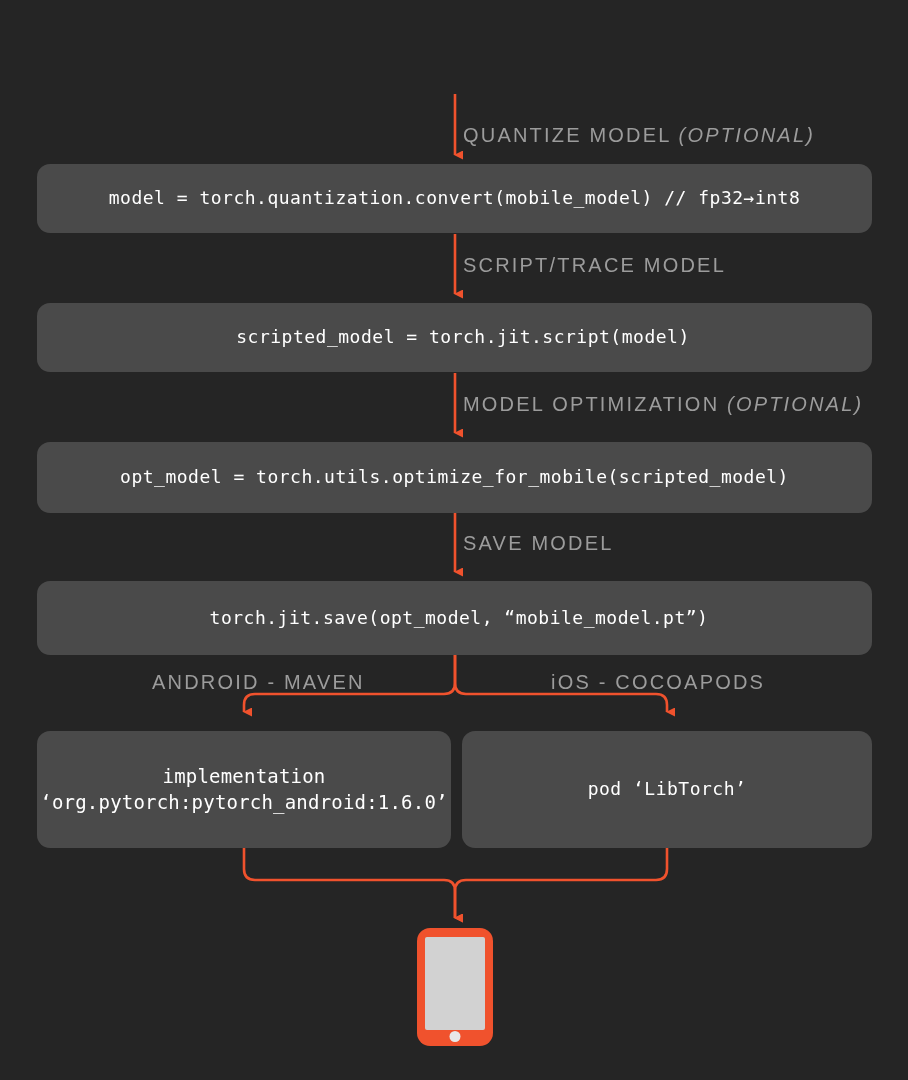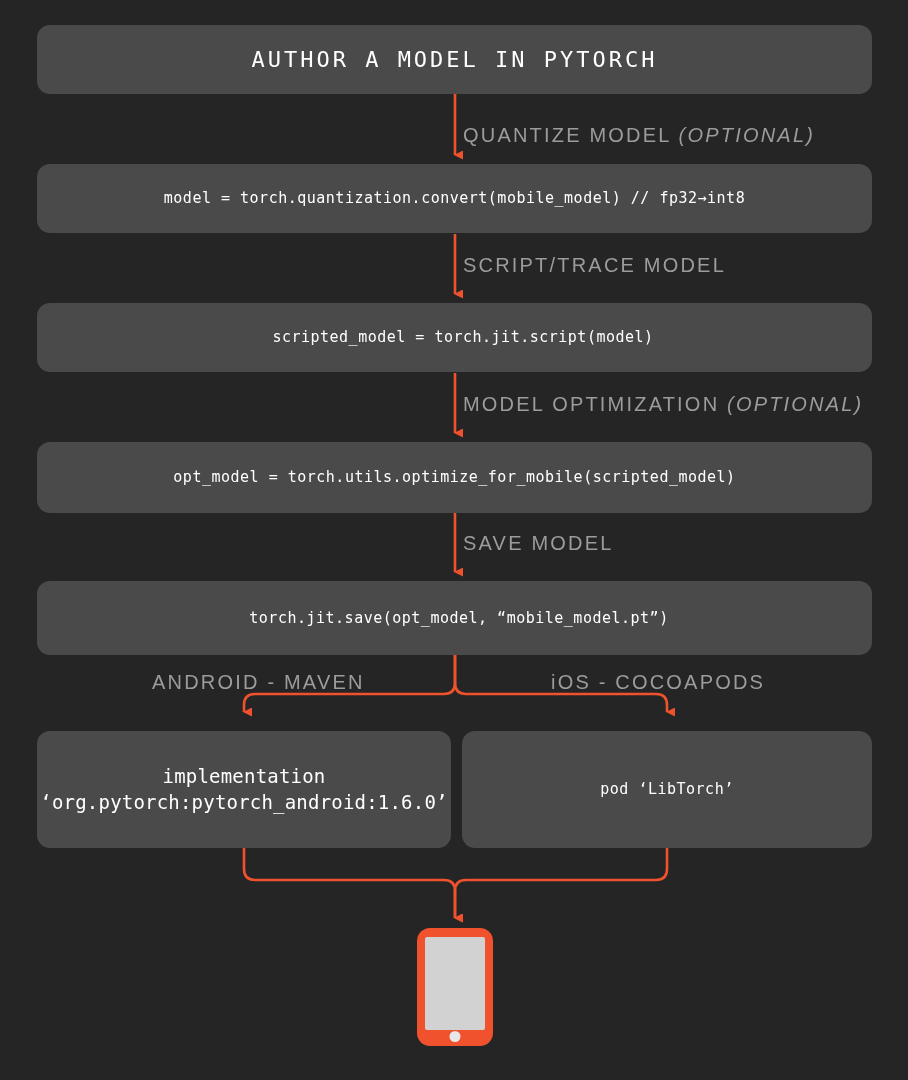--- a/index.html
+++ b/index.html
@@ -20,21 +20,21 @@
   .node {
     position: absolute;
     background: #4a4a4a;
     border-radius: 13px;
     display: flex;
     align-items: center;
     justify-content: center;
     text-align: center;
     color: #ffffff;
     font-family: "DejaVu Sans Mono", monospace;
-    font-size: 15px;
+    font-size: 18px;
     letter-spacing: 0.5px;
     line-height: 1.35;
     white-space: pre-line;
     box-sizing: border-box;
     padding: 4px 14px;
   }
   .node.title {
     letter-spacing: 3px;
     font-size: 22px;
   }
@@ -124,21 +124,20 @@
       <path d="M455,512 L455,572" marker-end="url(#ah)"></path>
 
       <path d="M455,651 L455,683 Q455,694 444,694 L255,694 Q244,694 244,705 L244,712" marker-end="url(#ah)"></path>
       <path d="M455,651 L455,683 Q455,694 466,694 L656,694 Q667,694 667,705 L667,712" marker-end="url(#ah)"></path>
 
       <path d="M244,848 L244,869 Q244,880 255,880 L444,880 Q455,880 455,891 L455,918" marker-end="url(#ah)"></path>
       <path d="M667,848 L667,869 Q667,880 656,880 L466,880 Q455,880 455,891 L455,918" marker-end="url(#ah)"></path>
     </g>
   </svg>
 
-  <div class="node title" style="left:37px; top:25px; width:835px; height:69px;">AUTHOR A MODEL IN PYTORCH</div>
 
   <div class="node" style="left:37px; top:164px; width:835px; height:69px;">model = torch.quantization.convert(mobile_model) // fp32→int8</div>
 
   <div class="node" style="left:37px; top:303px; width:835px; height:69px;padding-left:31px;">scripted_model = torch.jit.script(model)</div>
 
   <div class="node" style="left:37px; top:442px; width:835px; height:71px;">opt_model = torch.utils.optimize_for_mobile(scripted_model)</div>
 
   <div class="node" style="left:37px; top:581px; width:835px; height:74px;padding-left:23px;">torch.jit.save(opt_model, “mobile_model.pt”)</div>
 
   <div class="node small" style="left:37px; top:731px; width:414px; height:117px;">implementation

